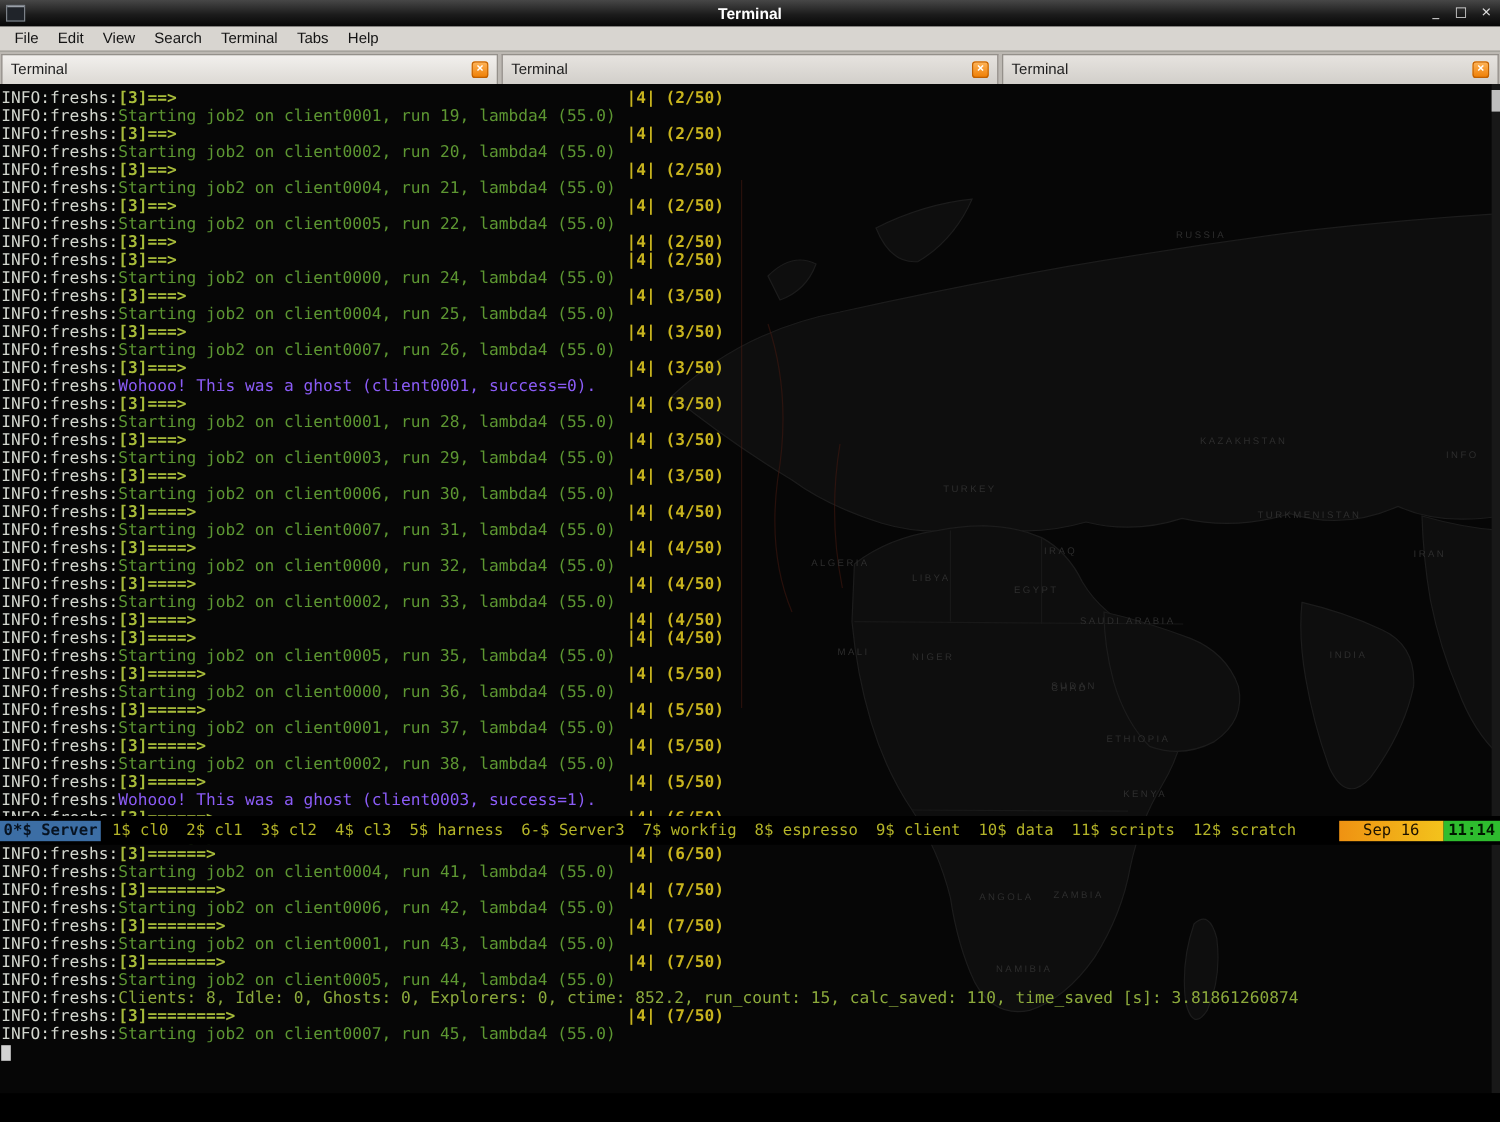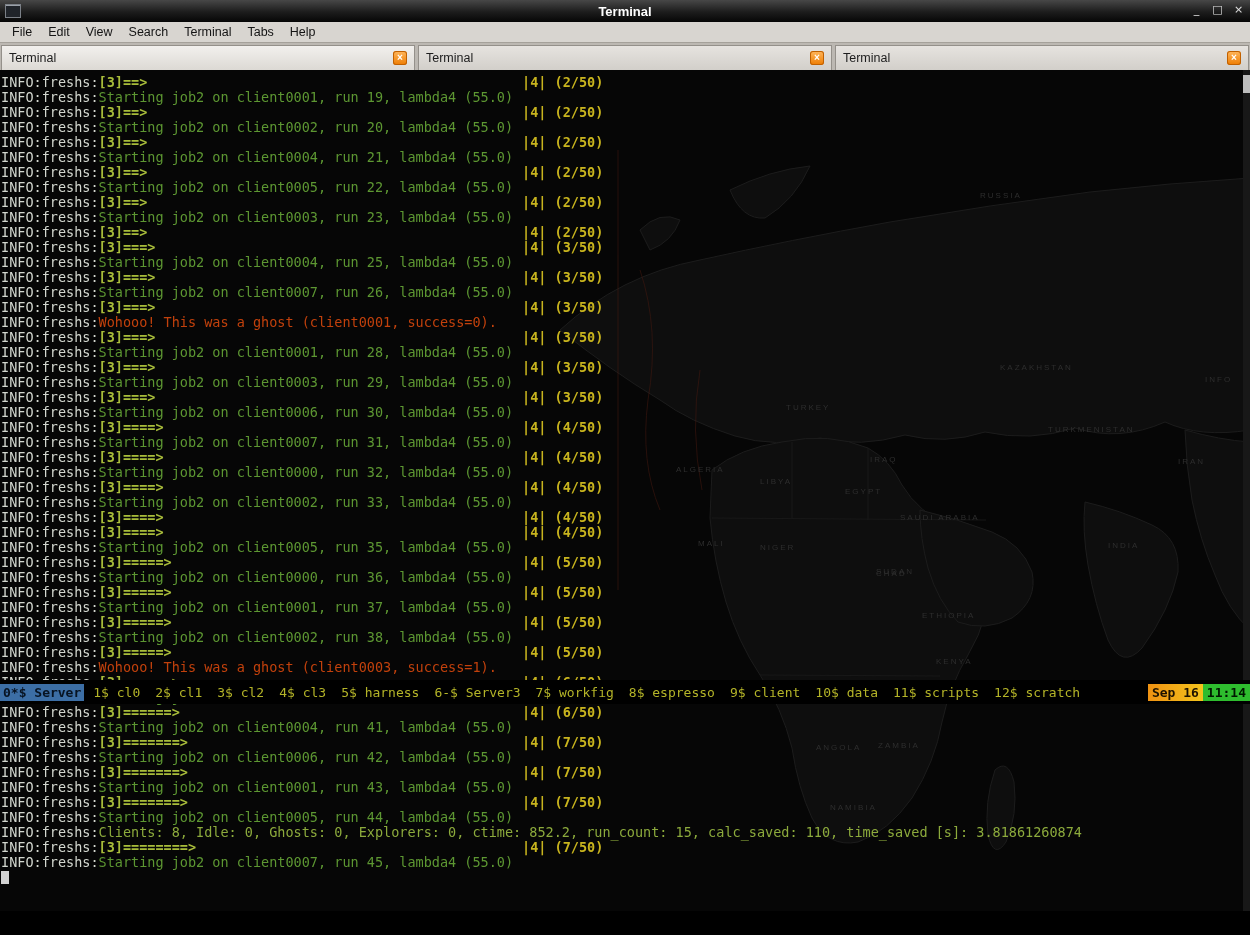--- a/index.html
+++ b/index.html
@@ -39,36 +39,36 @@
     font-size:13.5px;line-height:15px;}
   .map{position:absolute;inset:0;}
   .map svg{position:absolute;inset:0;}
   .map-label{position:absolute;color:#2e2e2e;font-family:"Liberation Sans",sans-serif;
     font-size:8px;letter-spacing:2px;white-space:nowrap;}
   .lines{position:relative;padding:5px 0 0 1px;}
   .line{height:15px;white-space:pre;position:relative;}
   .seg-info{color:#d3d7cf;}
   .seg-progress{color:#a8bc3a;font-weight:bold;}
   .seg-start{color:#5d9732;}
-  .seg-ghost{color:#c2410c;margin-top:25px;}
+  .seg-ghost{color:#8b5cf6;margin-top:25px;}
   .seg-stats{color:#8caa3c;}
   .seg-right{position:absolute;left:521px;top:0;color:#c8b41e;font-weight:bold;}
   .cursor{display:inline-block;width:8px;height:13px;background:#d2d2d2;margin-top:1px;}
   .scrollbar{position:absolute;top:0;right:0;width:7px;height:100%;background:#181818;}
   .scroll-thumb{position:absolute;top:5px;left:0;width:7px;height:18px;background:#bdbdbd;}
 
   
   .statusbar{position:absolute;left:0;bottom:0;width:1250px;height:24px;background:#000;
     display:flex;align-items:center;font-family:"DejaVu Sans Mono","Liberation Mono",monospace;
     font-size:13px;color:#b4b428;box-sizing:border-box;}
   .sb-current{background:#3c6ea5;color:#071322;padding:1px 3px;font-weight:bold;}
   .sb-wins{margin-left:9px;display:flex;}
   .sb-win{margin-right:15px;}
   .sb-spacer{flex:1;}
-  .sb-date{background:linear-gradient(90deg,#ef9212,#f3c31c);color:#1c1200;padding:1px 4px;font-weight:bold;}
+  .sb-date{background:linear-gradient(90deg,#ef9212,#f3c31c);color:#1c1200;padding:1px 20px;font-weight:normal;}
   .sb-time{background:#2ebc2e;color:#001700;padding:1px 4px;font-weight:bold;}
 </style>
 </head>
 <body>
 
 <div id="root">
 
   <div class="titlebar">
     <span class="win-icon"></span>
     <span class="title">Terminal</span>
@@ -159,22 +159,22 @@
       <div>
           <div class="line"><span class="seg seg-info">INFO:freshs:</span><span class="seg seg-progress">[3]==&gt;</span><span class="seg-right">|4| (2/50)</span></div>
           <div class="line"><span class="seg seg-info">INFO:freshs:</span><span class="seg seg-start">Starting job2 on client0001, run 19, lambda4 (55.0)</span></div>
           <div class="line"><span class="seg seg-info">INFO:freshs:</span><span class="seg seg-progress">[3]==&gt;</span><span class="seg-right">|4| (2/50)</span></div>
           <div class="line"><span class="seg seg-info">INFO:freshs:</span><span class="seg seg-start">Starting job2 on client0002, run 20, lambda4 (55.0)</span></div>
           <div class="line"><span class="seg seg-info">INFO:freshs:</span><span class="seg seg-progress">[3]==&gt;</span><span class="seg-right">|4| (2/50)</span></div>
           <div class="line"><span class="seg seg-info">INFO:freshs:</span><span class="seg seg-start">Starting job2 on client0004, run 21, lambda4 (55.0)</span></div>
           <div class="line"><span class="seg seg-info">INFO:freshs:</span><span class="seg seg-progress">[3]==&gt;</span><span class="seg-right">|4| (2/50)</span></div>
           <div class="line"><span class="seg seg-info">INFO:freshs:</span><span class="seg seg-start">Starting job2 on client0005, run 22, lambda4 (55.0)</span></div>
           <div class="line"><span class="seg seg-info">INFO:freshs:</span><span class="seg seg-progress">[3]==&gt;</span><span class="seg-right">|4| (2/50)</span></div>
-          <div class="line"><span class="seg seg-info">INFO:freshs:</span><span class="seg seg-start">Starting job2 on client0003, run 23, lambda4 (55.0)</span></div>
-          <div class="line"><span class="seg seg-info">INFO:freshs:</span><span class="seg seg-progress">[3]==&gt;</span><span class="seg-right">|4| (2/50)</span></div>
+          <div class="line"><span class="seg seg-info">INFO:freshs:</span><span class="seg seg-progress">[3]==&gt;</span><span class="seg-right">|4| (2/50)</span></div>
+          <div class="line"><span class="seg seg-info">INFO:freshs:</span><span class="seg seg-start">Starting job2 on client0000, run 24, lambda4 (55.0)</span></div>
           <div class="line"><span class="seg seg-info">INFO:freshs:</span><span class="seg seg-progress">[3]===&gt;</span><span class="seg-right">|4| (3/50)</span></div>
           <div class="line"><span class="seg seg-info">INFO:freshs:</span><span class="seg seg-start">Starting job2 on client0004, run 25, lambda4 (55.0)</span></div>
           <div class="line"><span class="seg seg-info">INFO:freshs:</span><span class="seg seg-progress">[3]===&gt;</span><span class="seg-right">|4| (3/50)</span></div>
           <div class="line"><span class="seg seg-info">INFO:freshs:</span><span class="seg seg-start">Starting job2 on client0007, run 26, lambda4 (55.0)</span></div>
           <div class="line"><span class="seg seg-info">INFO:freshs:</span><span class="seg seg-progress">[3]===&gt;</span><span class="seg-right">|4| (3/50)</span></div>
           <div class="line"><span class="seg seg-info">INFO:freshs:</span><span class="seg seg-ghost">Wohooo! This was a ghost (client0001, success=0).</span></div>
           <div class="line"><span class="seg seg-info">INFO:freshs:</span><span class="seg seg-progress">[3]===&gt;</span><span class="seg-right">|4| (3/50)</span></div>
           <div class="line"><span class="seg seg-info">INFO:freshs:</span><span class="seg seg-start">Starting job2 on client0001, run 28, lambda4 (55.0)</span></div>
           <div class="line"><span class="seg seg-info">INFO:freshs:</span><span class="seg seg-progress">[3]===&gt;</span><span class="seg-right">|4| (3/50)</span></div>
           <div class="line"><span class="seg seg-info">INFO:freshs:</span><span class="seg seg-start">Starting job2 on client0003, run 29, lambda4 (55.0)</span></div>

